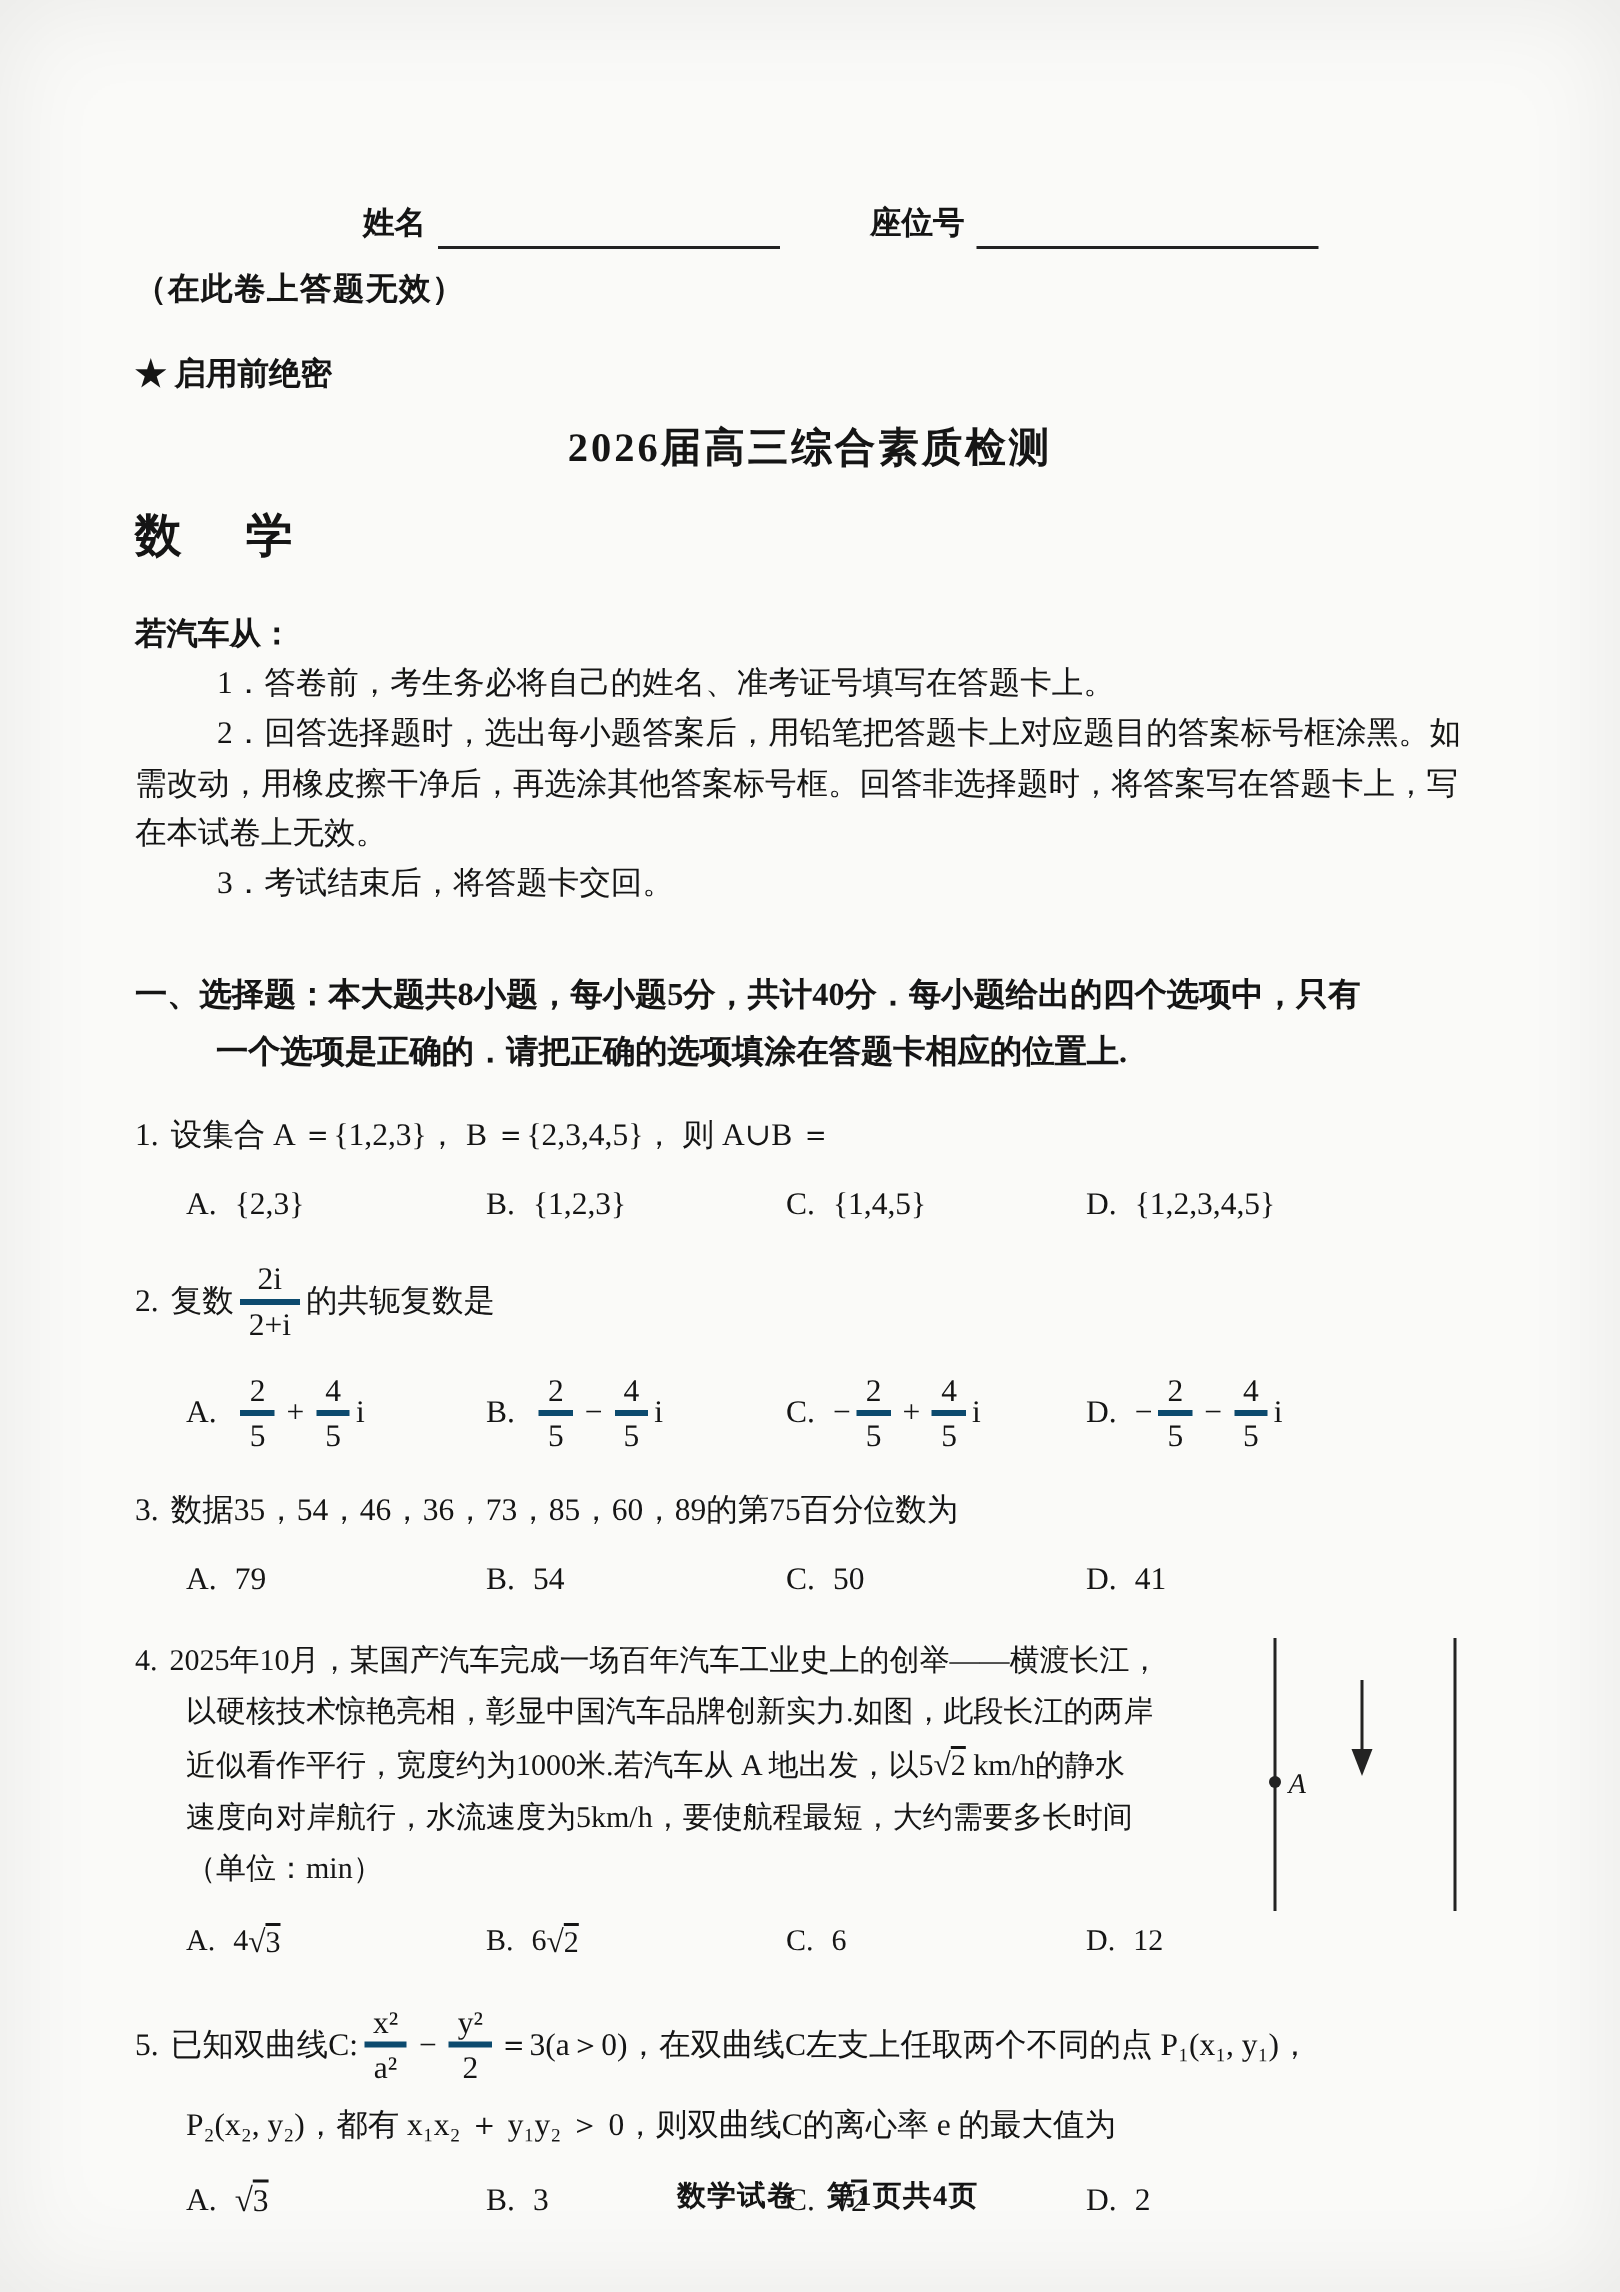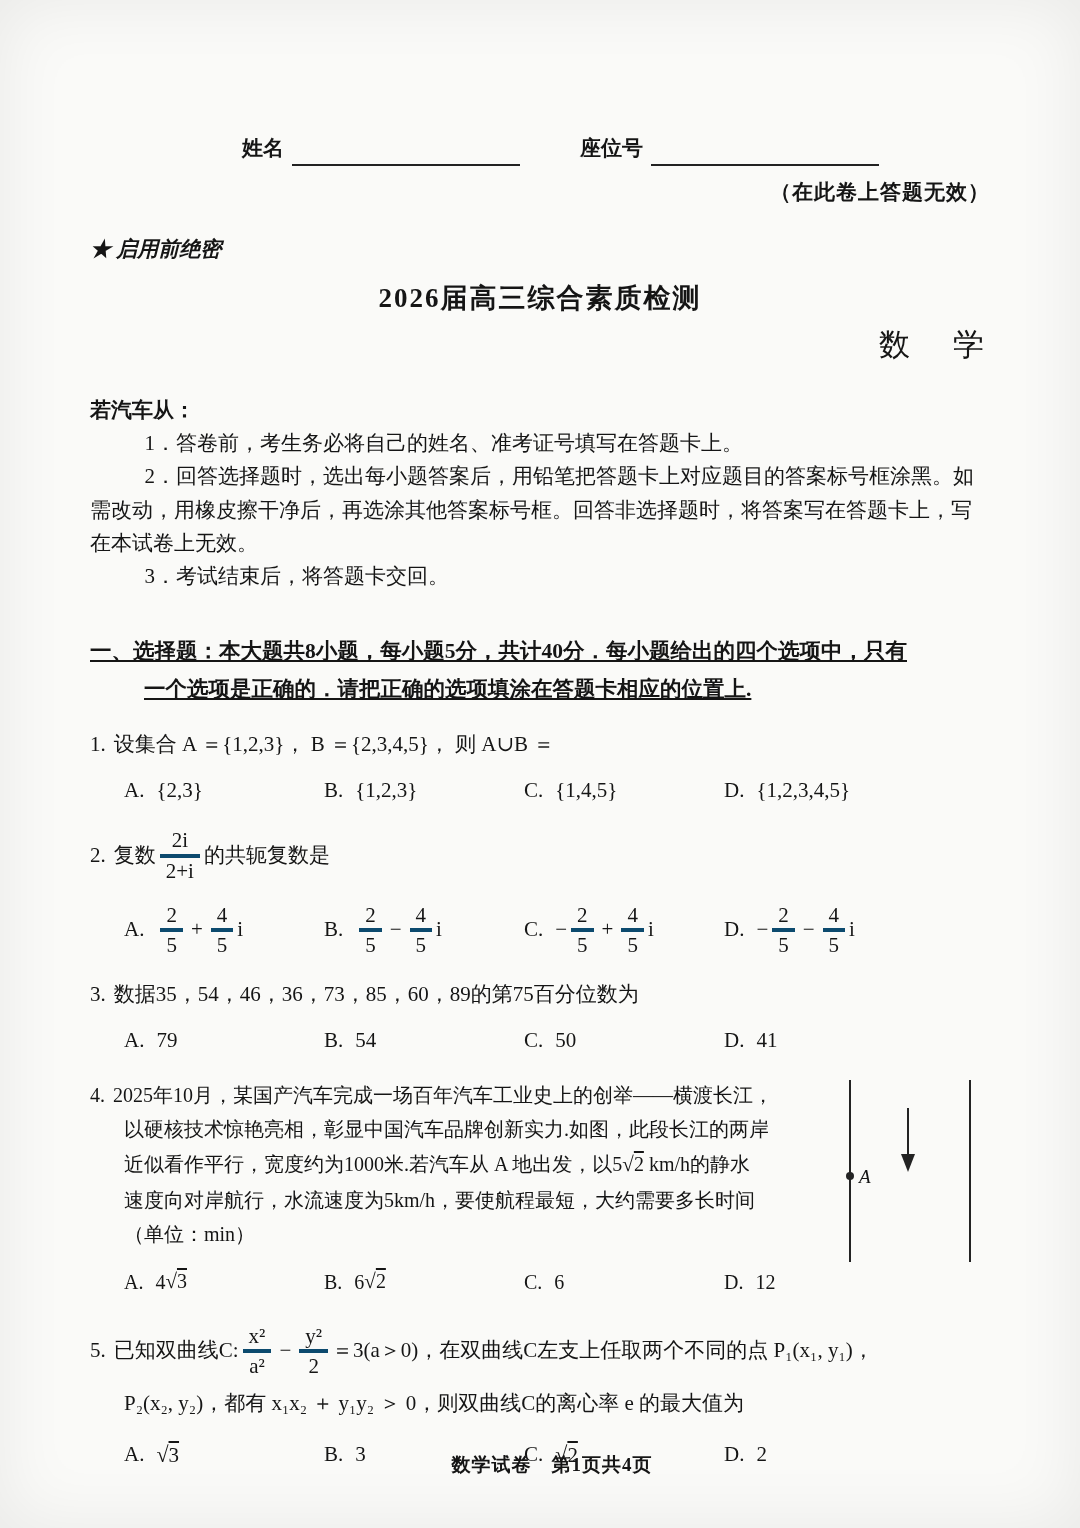--- a/index.html
+++ b/index.html
@@ -15,29 +15,29 @@
     color:#151515;
     font-size:21px;
     line-height:1.6;
     overflow:hidden;
   }
   
   .name-row{margin-left:152px;display:flex;align-items:flex-end;}
   .name-row .lbl{font-weight:bold;}
   .blank{display:inline-block;width:228px;border-bottom:2px solid #222;height:24px;margin-left:8px;}
   .seat{margin-left:60px;}
-  .invalid-note{text-align:right;margin-top:10px;font-weight:bold;letter-spacing:1px;}
-  .secret{margin-top:24px;font-weight:bold;font-size:21px;font-style:italic;}
+  .invalid-note{text-align:left;margin-top:10px;font-weight:bold;letter-spacing:1px;}
+  .secret{margin-top:24px;font-weight:bold;font-size:21px;}
   .title{text-align:center;font-weight:bold;font-size:27px;margin-top:10px;letter-spacing:2px;}
-  .subject{text-align:right;font-weight:normal;font-size:31px;margin-top:0;letter-spacing:6px;}
+  .subject{text-align:left;font-weight:bold;font-size:31px;margin-top:12px;letter-spacing:6px;}
   
   .notice-heading{font-weight:bold;margin-top:24px;font-size:21px;}
   .notice-item{margin:0;text-indent:2.6em;line-height:1.58;}
   
-  .sec{margin-top:40px;font-weight:bold;font-size:21.5px;line-height:1.75;text-decoration:underline;}
+  .sec{margin-top:40px;font-weight:bold;font-size:21.5px;line-height:1.75;}
   .sec2{margin-left:54px;}
   
   .q{margin-top:20px;}
   .stem{display:flex;align-items:center;flex-wrap:nowrap;}
   .qnum{flex:0 0 auto;margin-right:8px;}
   .opts{display:flex;align-items:center;margin-top:12px;}
   .opt{flex:0 0 200px;display:flex;align-items:center;white-space:nowrap;}
   .opt:first-child{margin-left:34px;}
   .opt:last-child{flex:0 0 auto;}
   .olabel{margin-right:12px;}

